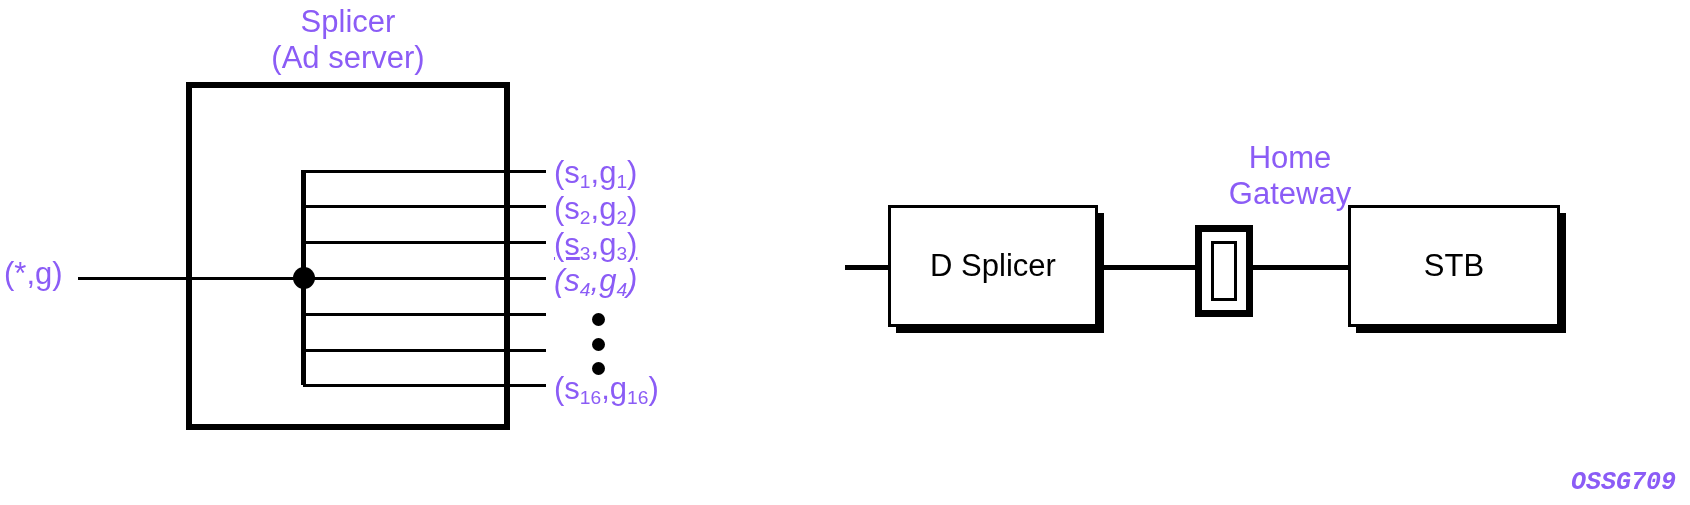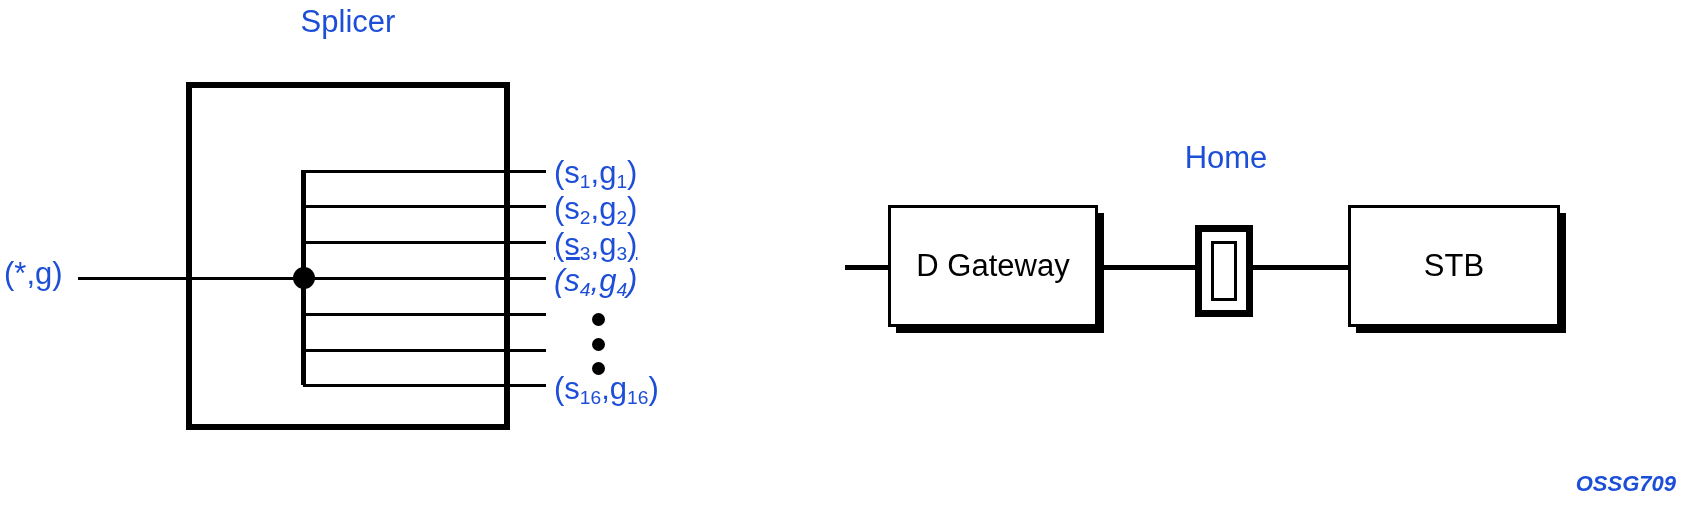--- a/index.html
+++ b/index.html
@@ -16,21 +16,21 @@
     width: 1690px;
     height: 505px;
     background: #ffffff;
     overflow: hidden;
   }
 
   
   .lbl {
     position: absolute;
     white-space: nowrap;
-    color: #1d4ed8;
+    color: #8b5cf6;
     line-height: 1.16;
   }
   .hline { position: absolute; background: #000; }
   .vline { position: absolute; background: #000; }
 
   
   #splicer-title {
     left: 186px;
     top: 4px;
     width: 324px;
@@ -112,21 +112,21 @@
     box-shadow: 7px 7px 0 -1px #000;
     display: flex;
     align-items: center;
     justify-content: center;
     font-size: 31px;
   }
   #d-server-box { left: 888px; top: 205px; width: 210px; height: 122px; }
   #stb-box      { left: 1348px; top: 205px; width: 212px; height: 122px; }
 
   #gateway-title {
-    left: 1140px;
+    left: 1204px;
     top: 140px;
     width: 172px;
     text-align: center;
     font-size: 31px;
   }
   #gateway-outer {
     position: absolute;
     left: 1195px;
     top: 225px;
     width: 58px;
@@ -152,33 +152,34 @@
   }
   #link-in    { left: 845px;  width: 45px; }
   #link-1     { left: 1096px; width: 101px; }
   #link-2     { left: 1251px; width: 99px; }
 
   
   #watermark {
     right: 14px;
     bottom: 8px;
     left: auto;
-    font-family: Liberation Sans, sans-serif;
+    font-family: Liberation Mono, monospace;
     font-style: italic;
     font-weight: 700;
-    font-size: 22px;
+    font-size: 25px;
   }
 </style>
 </head>
 <body>
 
 <div id="canvas">
 
   <div class="lbl" id="splicer-title">
     <div>Splicer</div>
+    <div>(Ad server)</div>
   </div>
 
   <div id="splicer-box"></div>
 
   <div class="lbl" id="input-label">(*,g)</div>
   <div class="hline" id="input-line"></div>
 
   <div class="vline bus-vline"></div>
 
   <div id="branches">
@@ -203,27 +204,28 @@
 
   <div id="ellipsis">
       <div class="vdot" style="top: 313px;"></div>
       <div class="vdot" style="top: 338px;"></div>
       <div class="vdot" style="top: 362px;"></div>
     </div>
 
   <div class="hline link" id="link-in"></div>
 
   <div class="shadow-box" id="d-server-box">
-    <span>D Gateway</span>
+    <span>D Splicer</span>
   </div>
 
   <div class="hline link" id="link-1"></div>
 
   <div class="lbl" id="gateway-title">
     <div>Home</div>
+    <div>Gateway</div>
   </div>
 
   <div id="gateway-outer">
     <div id="gateway-inner"></div>
   </div>
 
   <div class="hline link" id="link-2"></div>
 
   <div class="shadow-box" id="stb-box">
     <span>STB</span>

